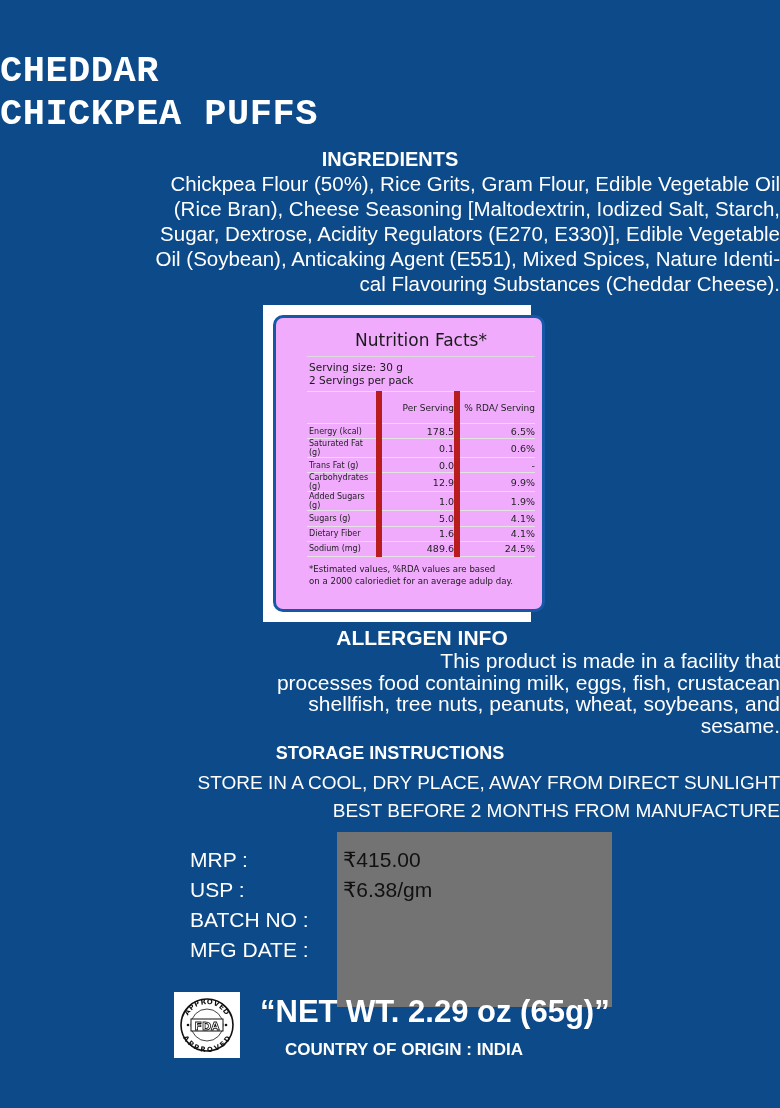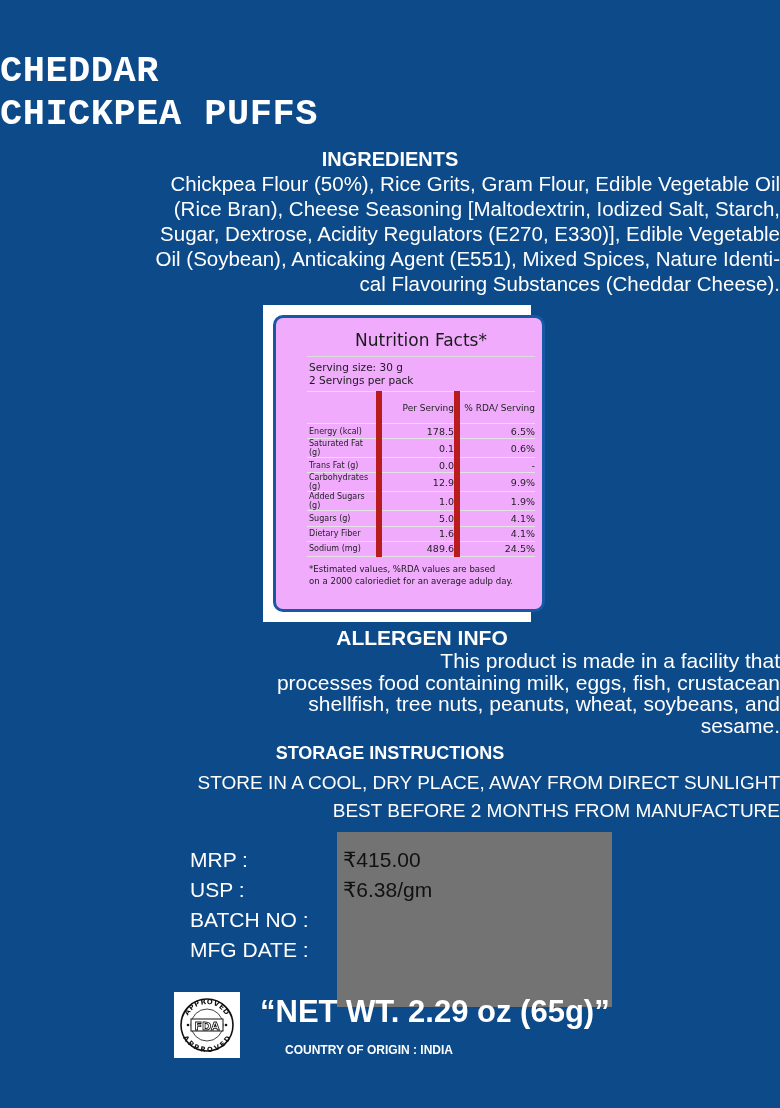--- a/index.html
+++ b/index.html
@@ -52,21 +52,21 @@
   
   .price-labels { left:190px; top:845px; font-size:21px; line-height:30px; }
   .price-box {
     left:328px; top:832px; width:275px; height:175px; background:#737373; color:#111;margin-left:9px;
   }
   .price-vals { position:absolute; left:6px; top:13px; font-size:21px; line-height:30px; }
   .fda {
     left:174px; top:992px; width:66px; height:66px; background:#fff;
   }
   .net { left:260px; top:993px; font-size:31px; font-weight:bold; line-height:38px; }
-  .origin { left:285px; top:1038px; font-size:12px; font-weight:bold; line-height:24px; }
+  .origin { left:285px; top:1038px; font-size:17px; font-weight:bold; line-height:24px; }
 </style>
 </head>
 <body>
 
 <div class="abs title" style="top:50px;">CHEDDAR</div>
 <div class="abs title" style="top:93px;">CHICKPEA PUFFS</div>
 
 <div class="abs section-head" style="top:147px; font-size:20px; line-height:24px;">INGREDIENTS</div>
 <div class="abs body-text ingredients-text" style="top:171px;">
   <div>Chickpea Flour (50%), Rice Grits, Gram Flour, Edible Vegetable Oil</div>

